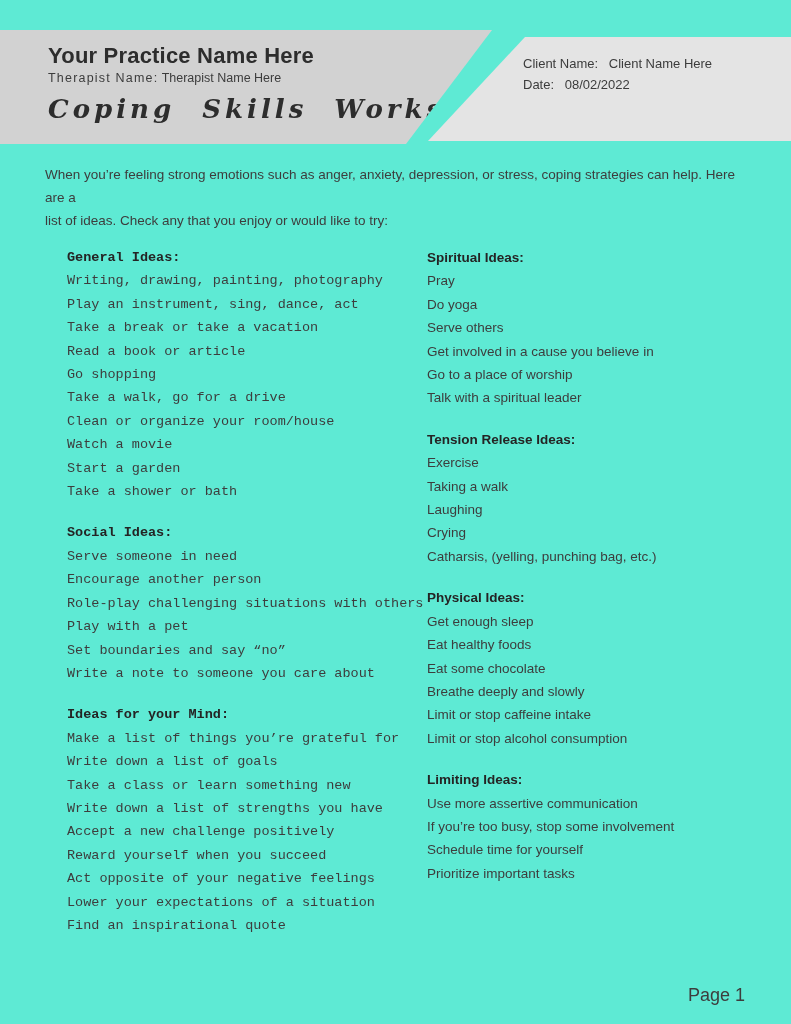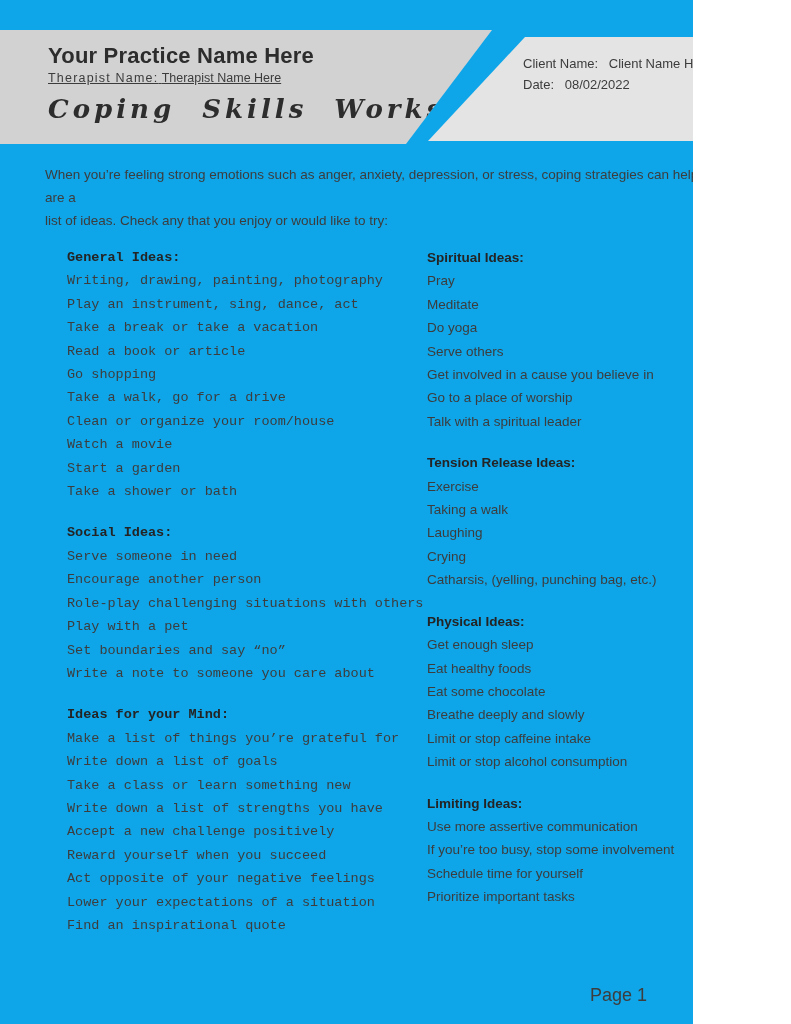--- a/index.html
+++ b/index.html
@@ -3,23 +3,23 @@
 <meta charset="utf-8">
 <style>
   html, body {
     margin: 0;
     padding: 0;
     background: #ffffff;
     font-family: "Liberation Sans", sans-serif;
   }
   .page {
     position: relative;
-    width: 693px;
+    width: 791px;
     height: 1024px;
-    background: #0ea5e9;
+    background: #5eead4;
     overflow: hidden;
   }
 
   
   .band-left {
     position: absolute;
     left: 0;
     top: 30px;
     width: 492px;
     height: 114px;
@@ -44,21 +44,20 @@
     font-weight: bold;
     color: #2d2d2d;
     letter-spacing: 0.2px;
     line-height: 26px;
   }
   .therapist-line {
     font-size: 12.5px;
     color: #3c3c3c;
     line-height: 17px;
     margin-top: 1px;
-    text-decoration: underline;
   }
   .therapist-line .lbl { letter-spacing: 1.2px; }
   .worksheet-title {
     font-family: "DejaVu Serif", serif;
     font-style: italic;
     font-weight: bold;
     font-size: 26px;
     letter-spacing: 4px;
     word-spacing: 14px;
     color: #2d2d2d;
@@ -181,21 +180,20 @@
             <div class="item">Reward yourself when you succeed</div>
             <div class="item">Act opposite of your negative feelings</div>
             <div class="item">Lower your expectations of a situation</div>
             <div class="item">Find an inspirational quote</div>
           </div>
         </div>
       <div class="col col-right">
           <div class="section">
             <div class="sec-title">Spiritual Ideas:</div>
             <div class="item">Pray</div>
-            <div class="item">Meditate</div>
             <div class="item">Do yoga</div>
             <div class="item">Serve others</div>
             <div class="item">Get involved in a cause you believe in</div>
             <div class="item">Go to a place of worship</div>
             <div class="item">Talk with a spiritual leader</div>
           </div>
           <div class="section">
             <div class="sec-title">Tension Release Ideas:</div>
             <div class="item">Exercise</div>
             <div class="item">Taking a walk</div>

